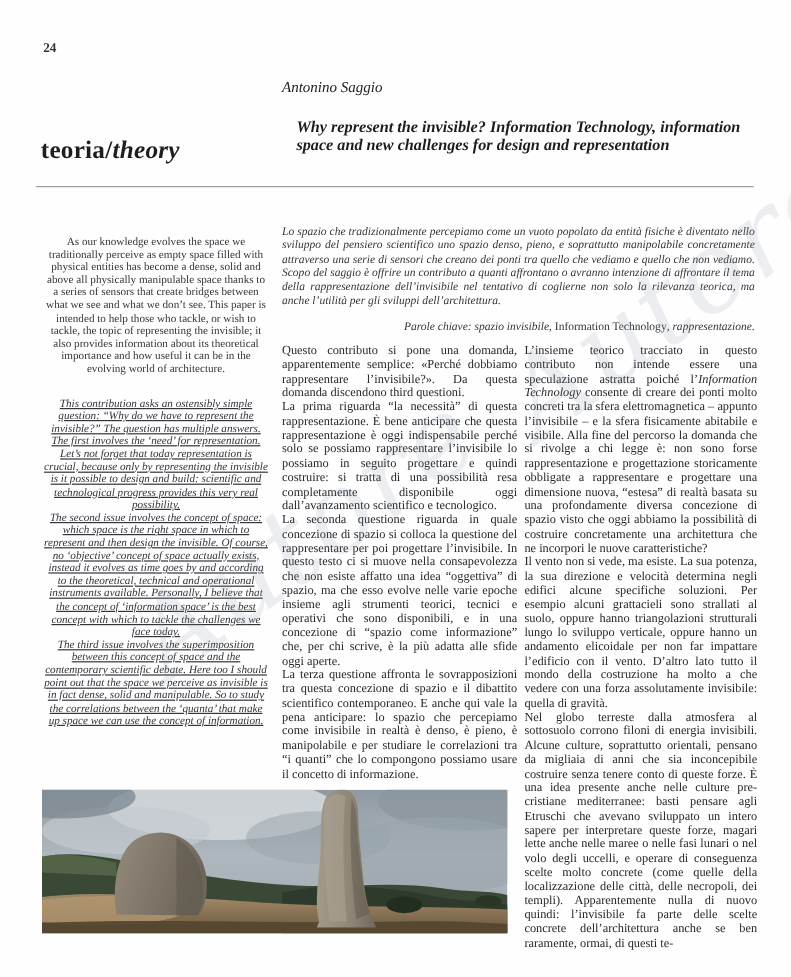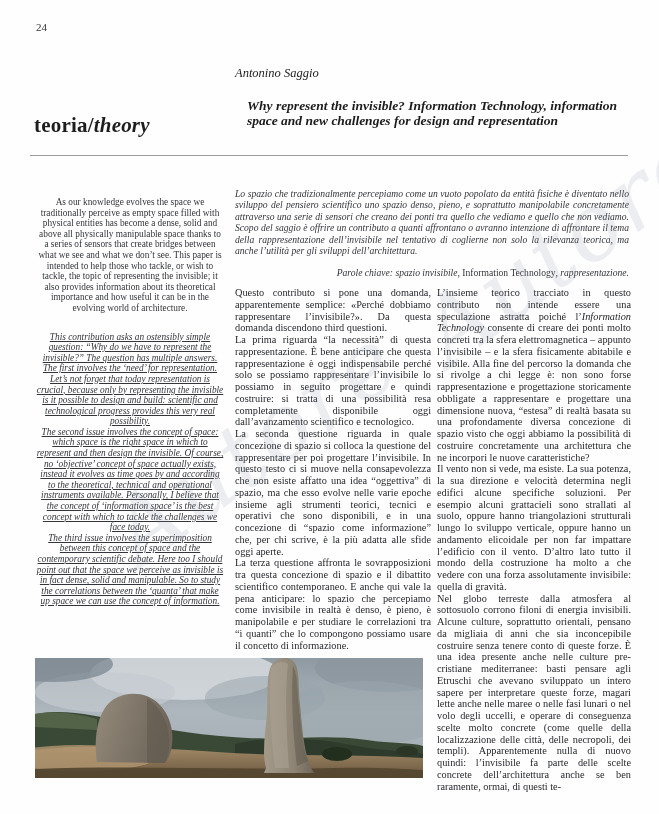--- a/index.html
+++ b/index.html
@@ -5,22 +5,22 @@
   html,body{margin:0;padding:0;background:#ffffff;}
   .page{
     position:relative;
     width:659px;height:814px;
     background:#fefefe;
     overflow:hidden;
     font-family:"Liberation Serif", serif;
     color:#2b2b2b;
   }
   .page-number{
-    position:absolute;left:36px;top:21px;
-    font-size:11px;color:#333;
+    position:absolute;left:36px;top:34px;
+    font-size:11px;color:#333;font-weight:bold;
   }
   .section-label{
     position:absolute;left:34px;top:113px;
     font-size:21px;font-weight:600;color:#1e1e1e;
     letter-spacing:0.2px;
     text-align:center;
   }
   .section-label em{font-weight:600;}
   .header{
     position:absolute;left:235px;top:66px;width:394px;

